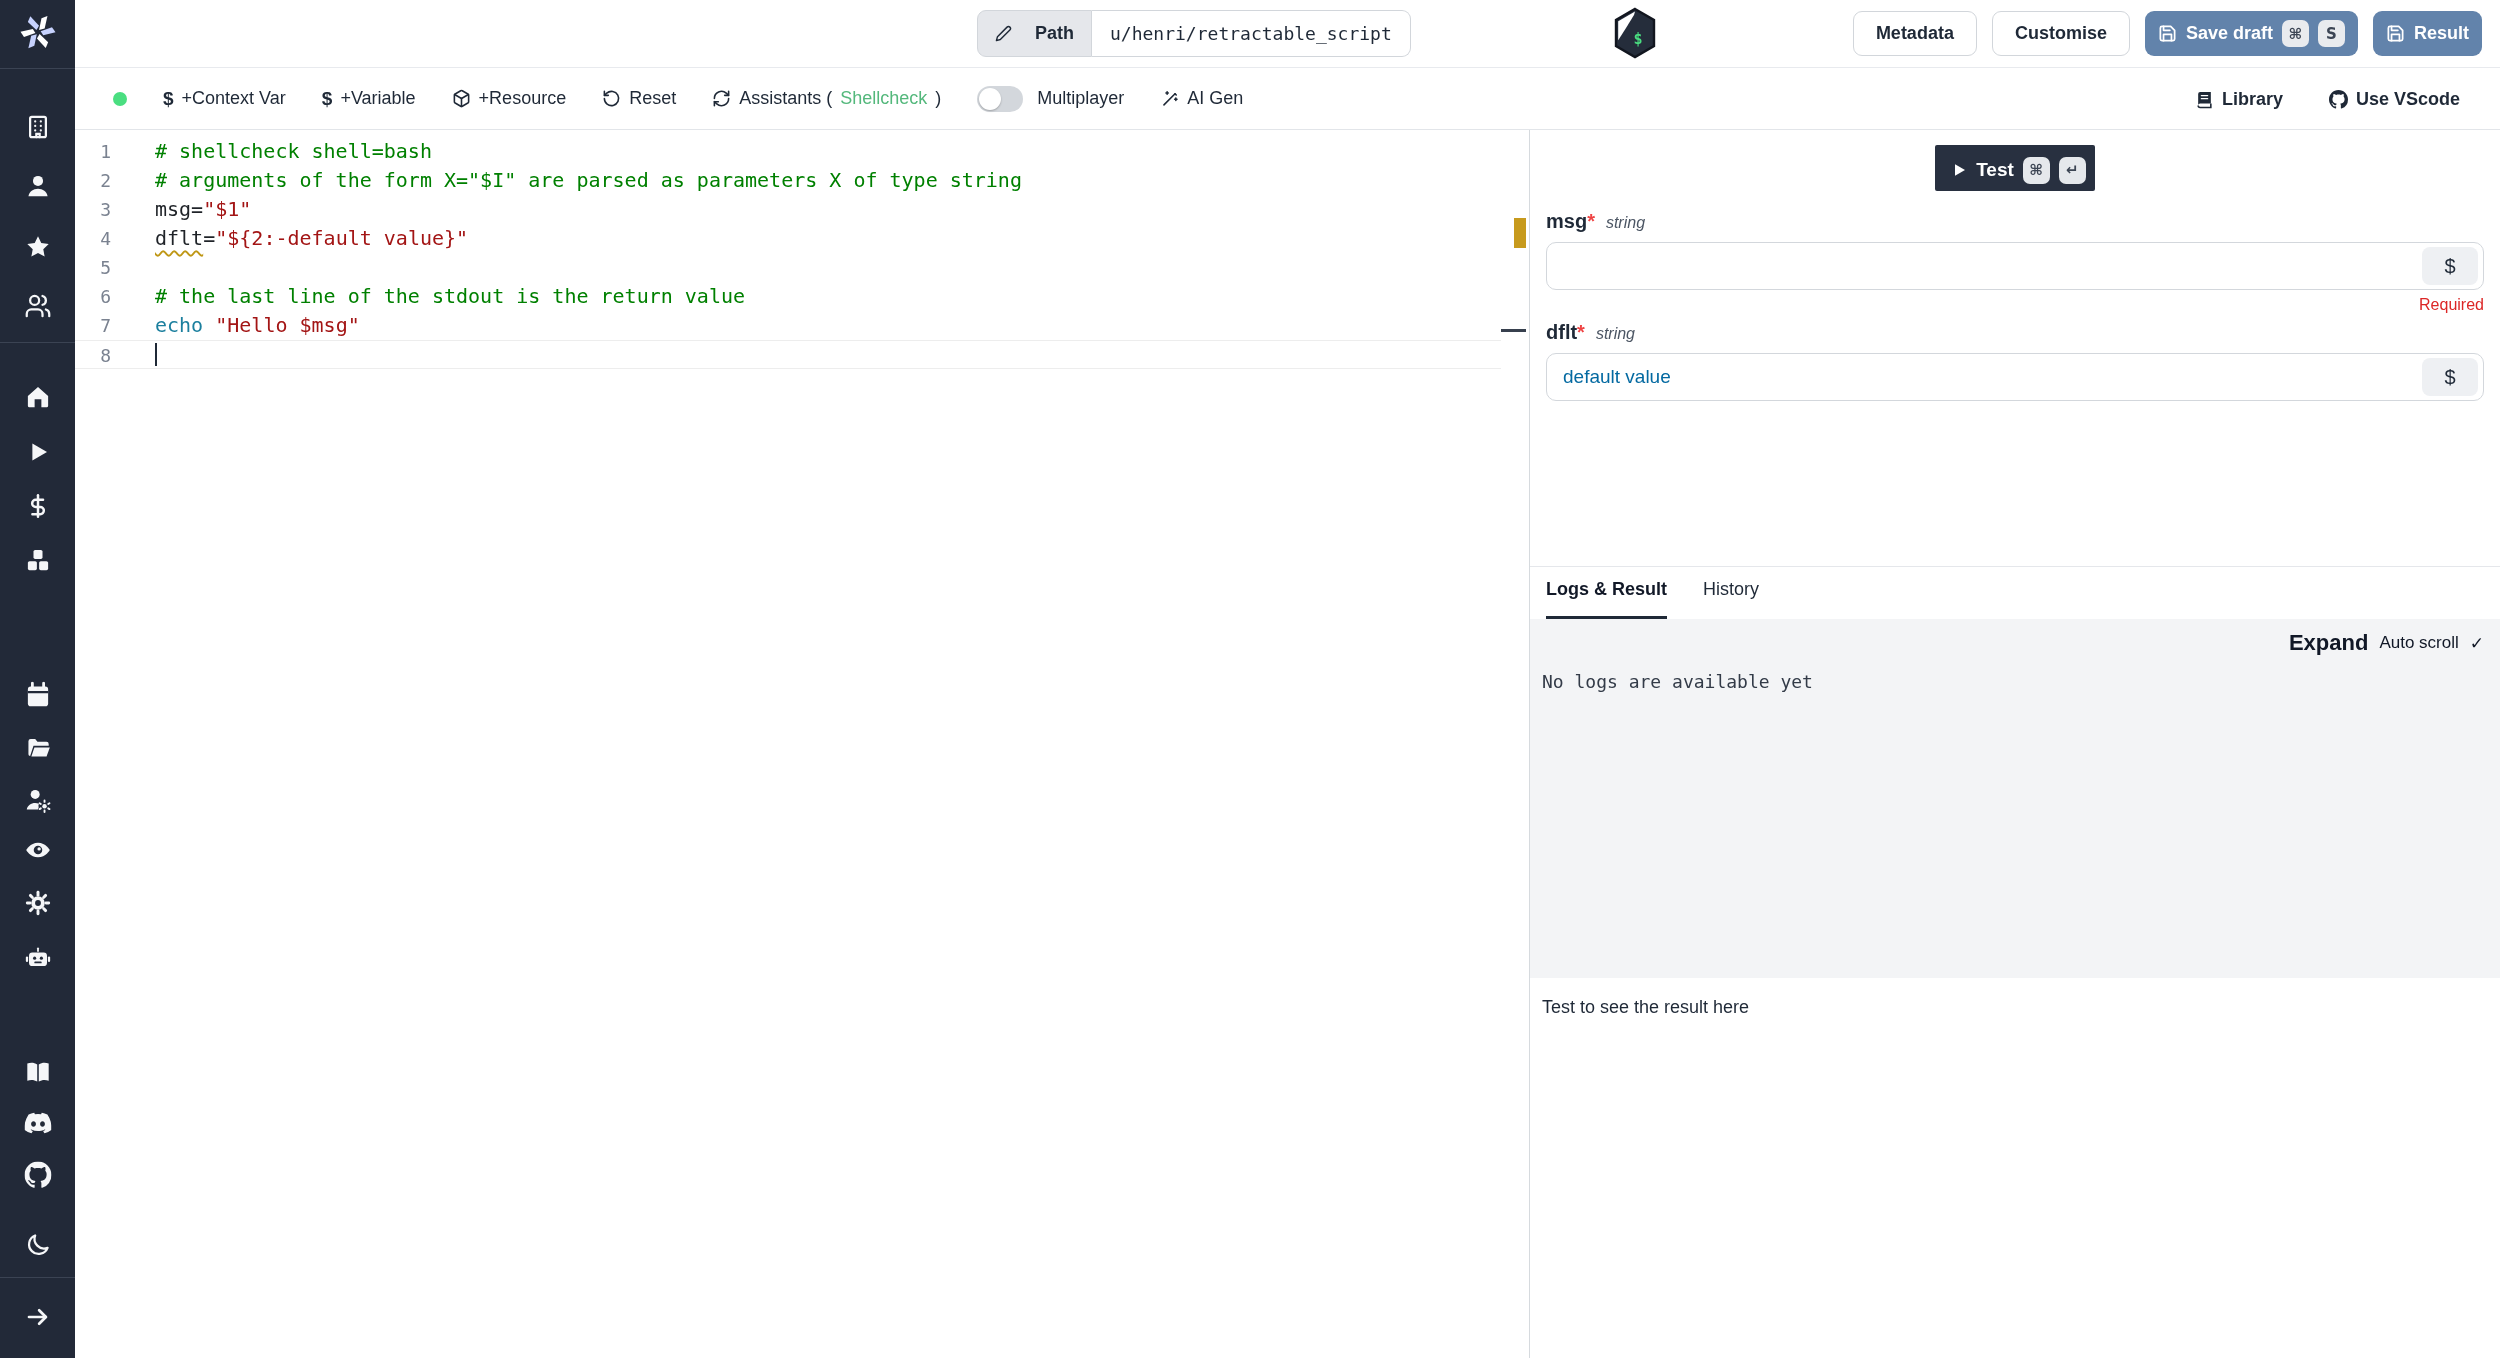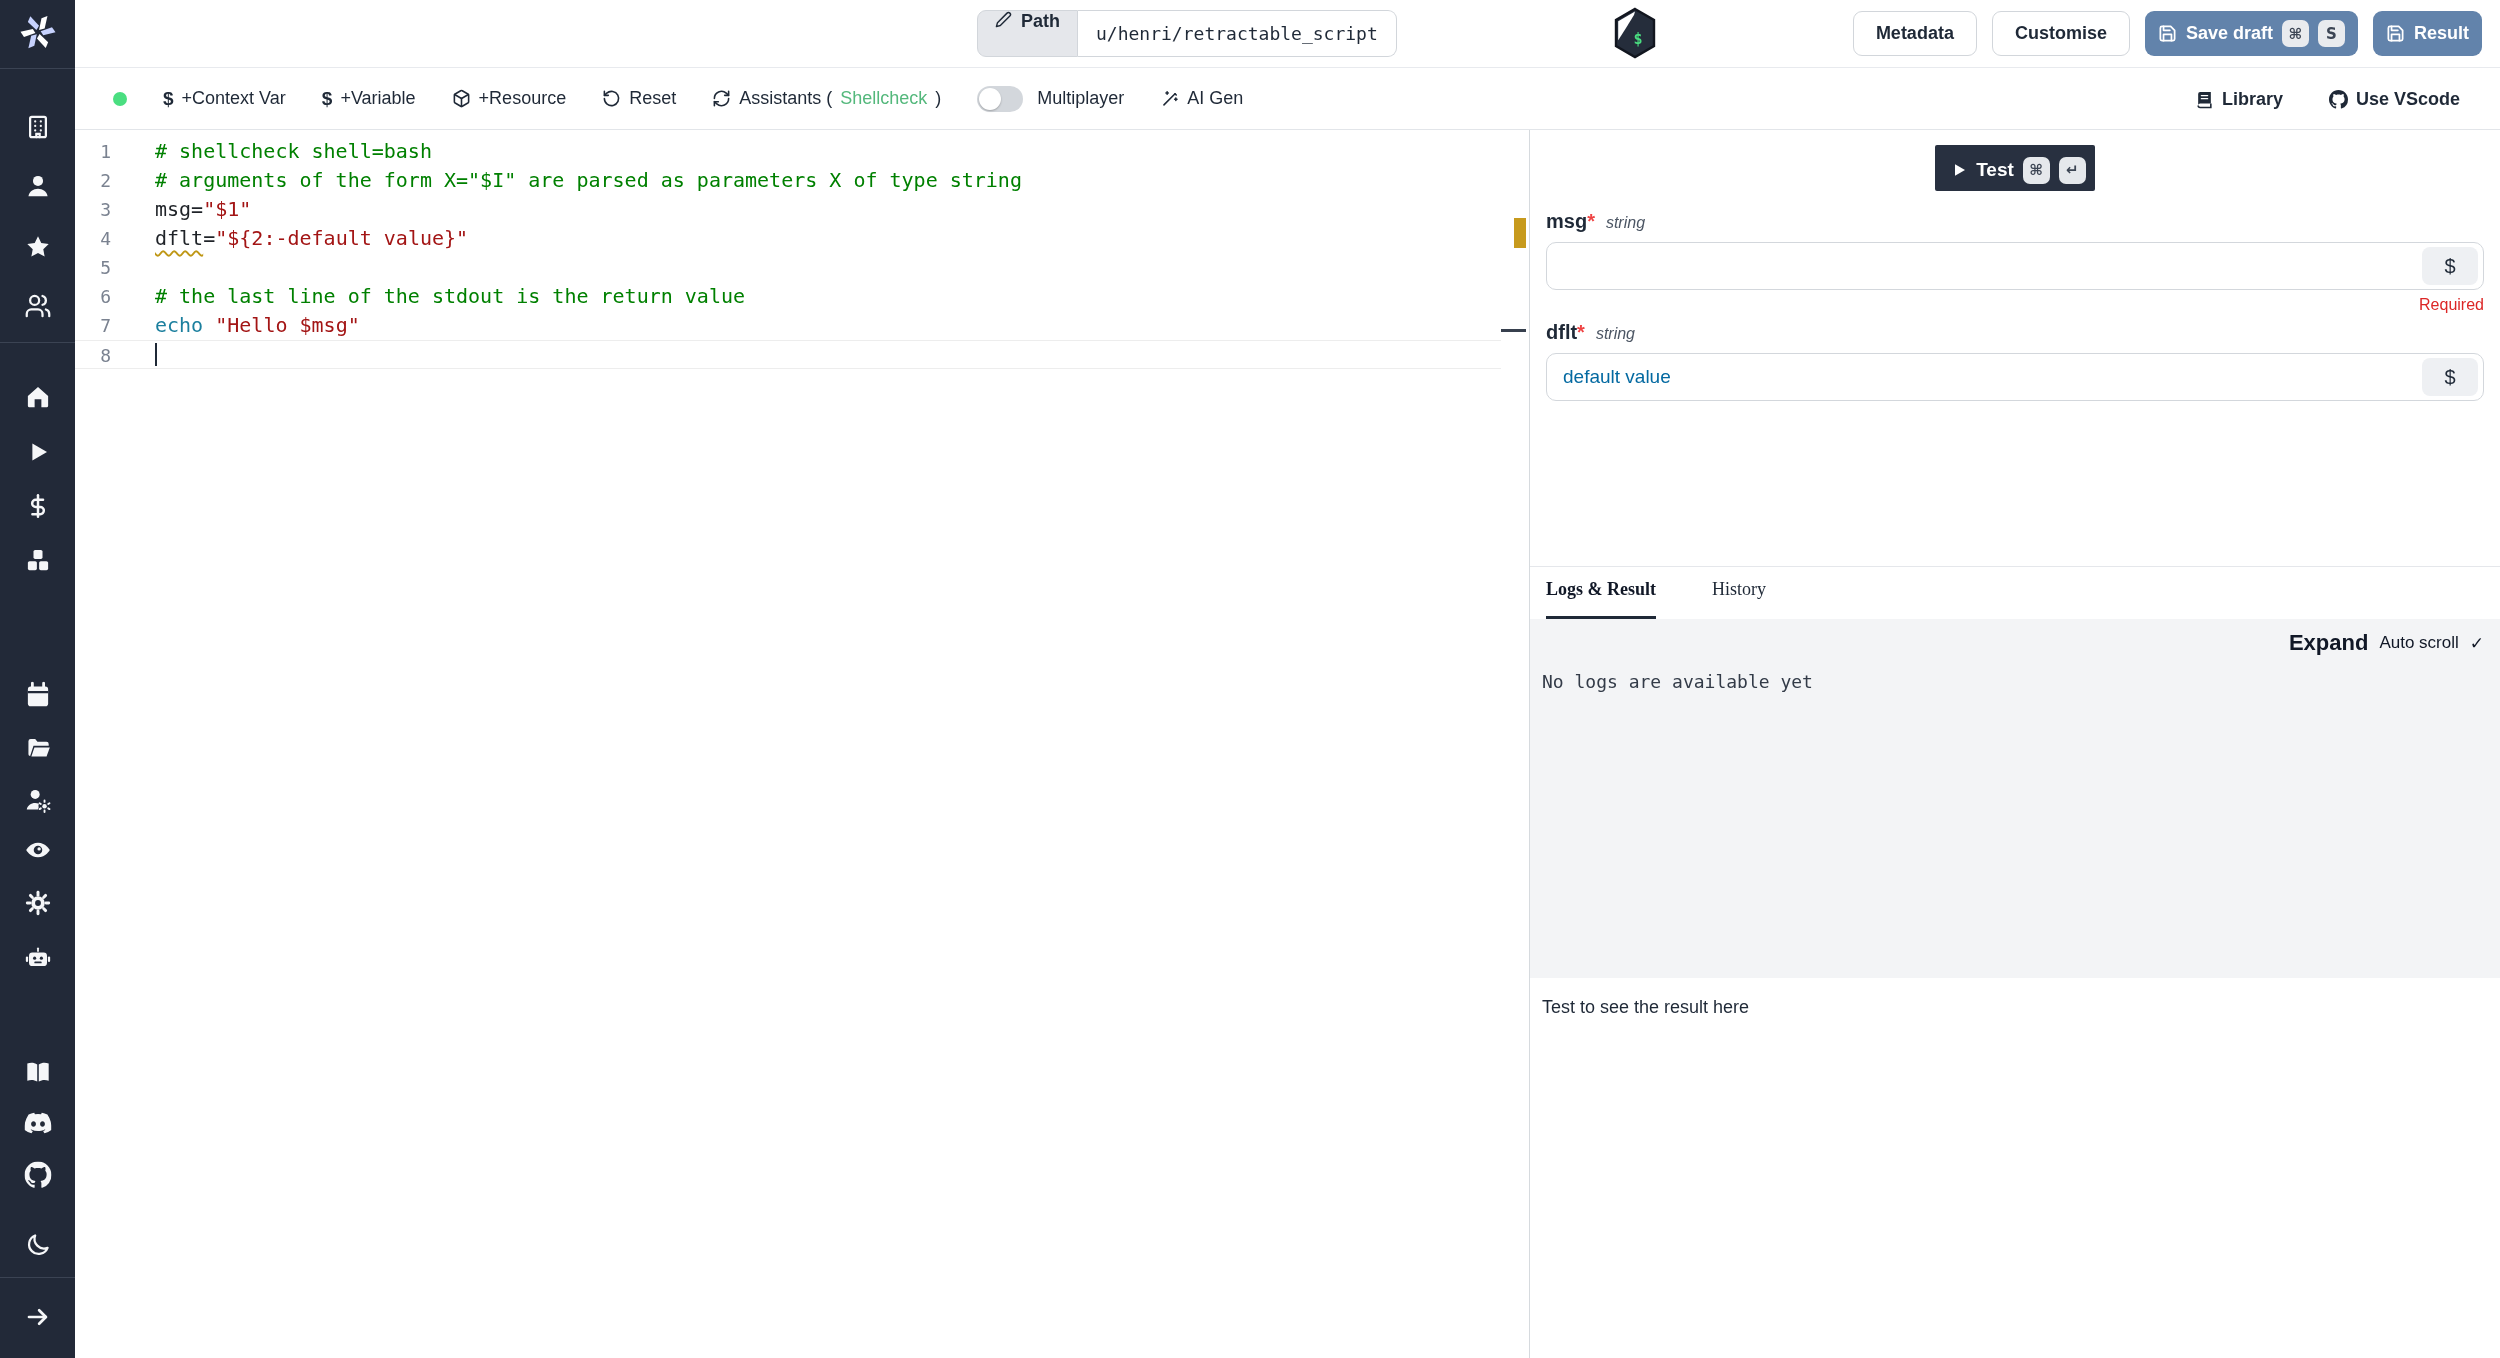--- a/index.html
+++ b/index.html
@@ -21,21 +21,21 @@
     color:#f5f6f8; cursor:pointer; }
   .snav svg{ width:100%; height:100%; display:block; }
 
   
   #topbar{ position:absolute; left:75px; top:0; right:0; height:68px; background:#fff;
     border-bottom:1px solid #e8eaee; }
   #summary-input{ position:absolute; left:16px; top:10px; width:700px; height:47px;
     border:1px solid #d2d6db; border-radius:10px; padding:0 18px; font-size:19px; font-weight:600;
     color:#475569; outline:none; font-family:inherit; background:#fff;}
   #path-group{ position:absolute; left:902px; top:10px; height:47px; display:flex; }
-  #path-chip{ display:flex; align-items:flex-start; gap:9px; padding:0 17px; background:#e5e7eb;
+  #path-chip{ display:flex; align-items:center; gap:23px; padding:0 17px; background:#e5e7eb;
     border:1px solid #d2d6db; border-radius:9px 0 0 9px; font-weight:600; font-size:18px; color:#1f2937; cursor:pointer;}
   #path-chip svg{ width:17px; height:17px; }
   #path-value{ display:flex; align-items:center; padding:0 18px; background:#fff;
     border:1px solid #d2d6db; border-left:none; border-radius:0 9px 9px 0; font-size:18px; color:#1f2937; cursor:text;}
   #bash-icon{ position:absolute; left:1537px; top:7px; width:46px; height:52px; }
   #topbar-actions{ position:absolute; right:18px; top:11px; display:flex; gap:15px; }
   .btn{ height:45px; display:flex; align-items:center; border-radius:9px; font-size:18px;
     font-weight:600; cursor:pointer; user-select:none; }
   .btn-plain{ background:#fff; border:1px solid #d2d6db; color:#1f2937; padding:0 22px; }
   .btn-blue{ background:var(--accent); color:#fff; border:none; padding:0 13px; gap:9px; font-weight:700;}
@@ -92,21 +92,21 @@
   .arg-star{ color:#ef4444; font-weight:800; font-size:20px; }
   .arg-type{ font-size:16px; font-style:italic; color:#4b5563; }
   .arg-input{ margin-top:9px; height:48px; border:1px solid #d3d7dc; border-radius:10px;
     display:flex; align-items:center; background:#fff; }
   .arg-input input{ flex:1; border:none; outline:none; font-size:19px; color:#0369a1;
     padding:0 16px; background:transparent; font-family:inherit; height:100%; }
   .dollar-btn{ flex:none; width:56px; height:38px; margin:5px; background:#eef0f3; border-radius:8px;
     display:flex; align-items:center; justify-content:center; font-size:20px; color:#1f2937; cursor:pointer; }
   .arg-error{ text-align:right; color:var(--red); font-size:16px; margin-top:6px; height:19px; }
 
-  #tabs-row{ height:52px; padding:12px 0 0 16px; display:flex; gap:56px;font-family:Liberation Serif, serif; }
+  #tabs-row{ height:52px; padding:12px 0 0 16px; display:flex; gap:36px; }
   .tab{ font-size:18px; padding-bottom:10px; border-bottom:3px solid transparent; cursor:pointer; }
   .tab.active{ font-weight:600; color:#111827; border-bottom-color:#1f2937; }
   .tab.inactive{ font-weight:500; color:#1f2937; }
 
   #logs-panel{ height:359px; background:#f3f4f6; position:relative; }
   #logs-controls{ position:absolute; top:11px; right:16px; display:flex; align-items:center; gap:11px; }
   #expand-btn{ font-size:22px; font-weight:700; color:#111827; cursor:pointer; }
   #autoscroll-label{ font-size:17px; color:#111827; cursor:pointer; }
   #autoscroll-check{ font-size:17px; font-weight:700; color:#111827; cursor:pointer; }
   #no-logs{ position:absolute; top:52px; left:12px; font-size:18px; color:#333b48;

